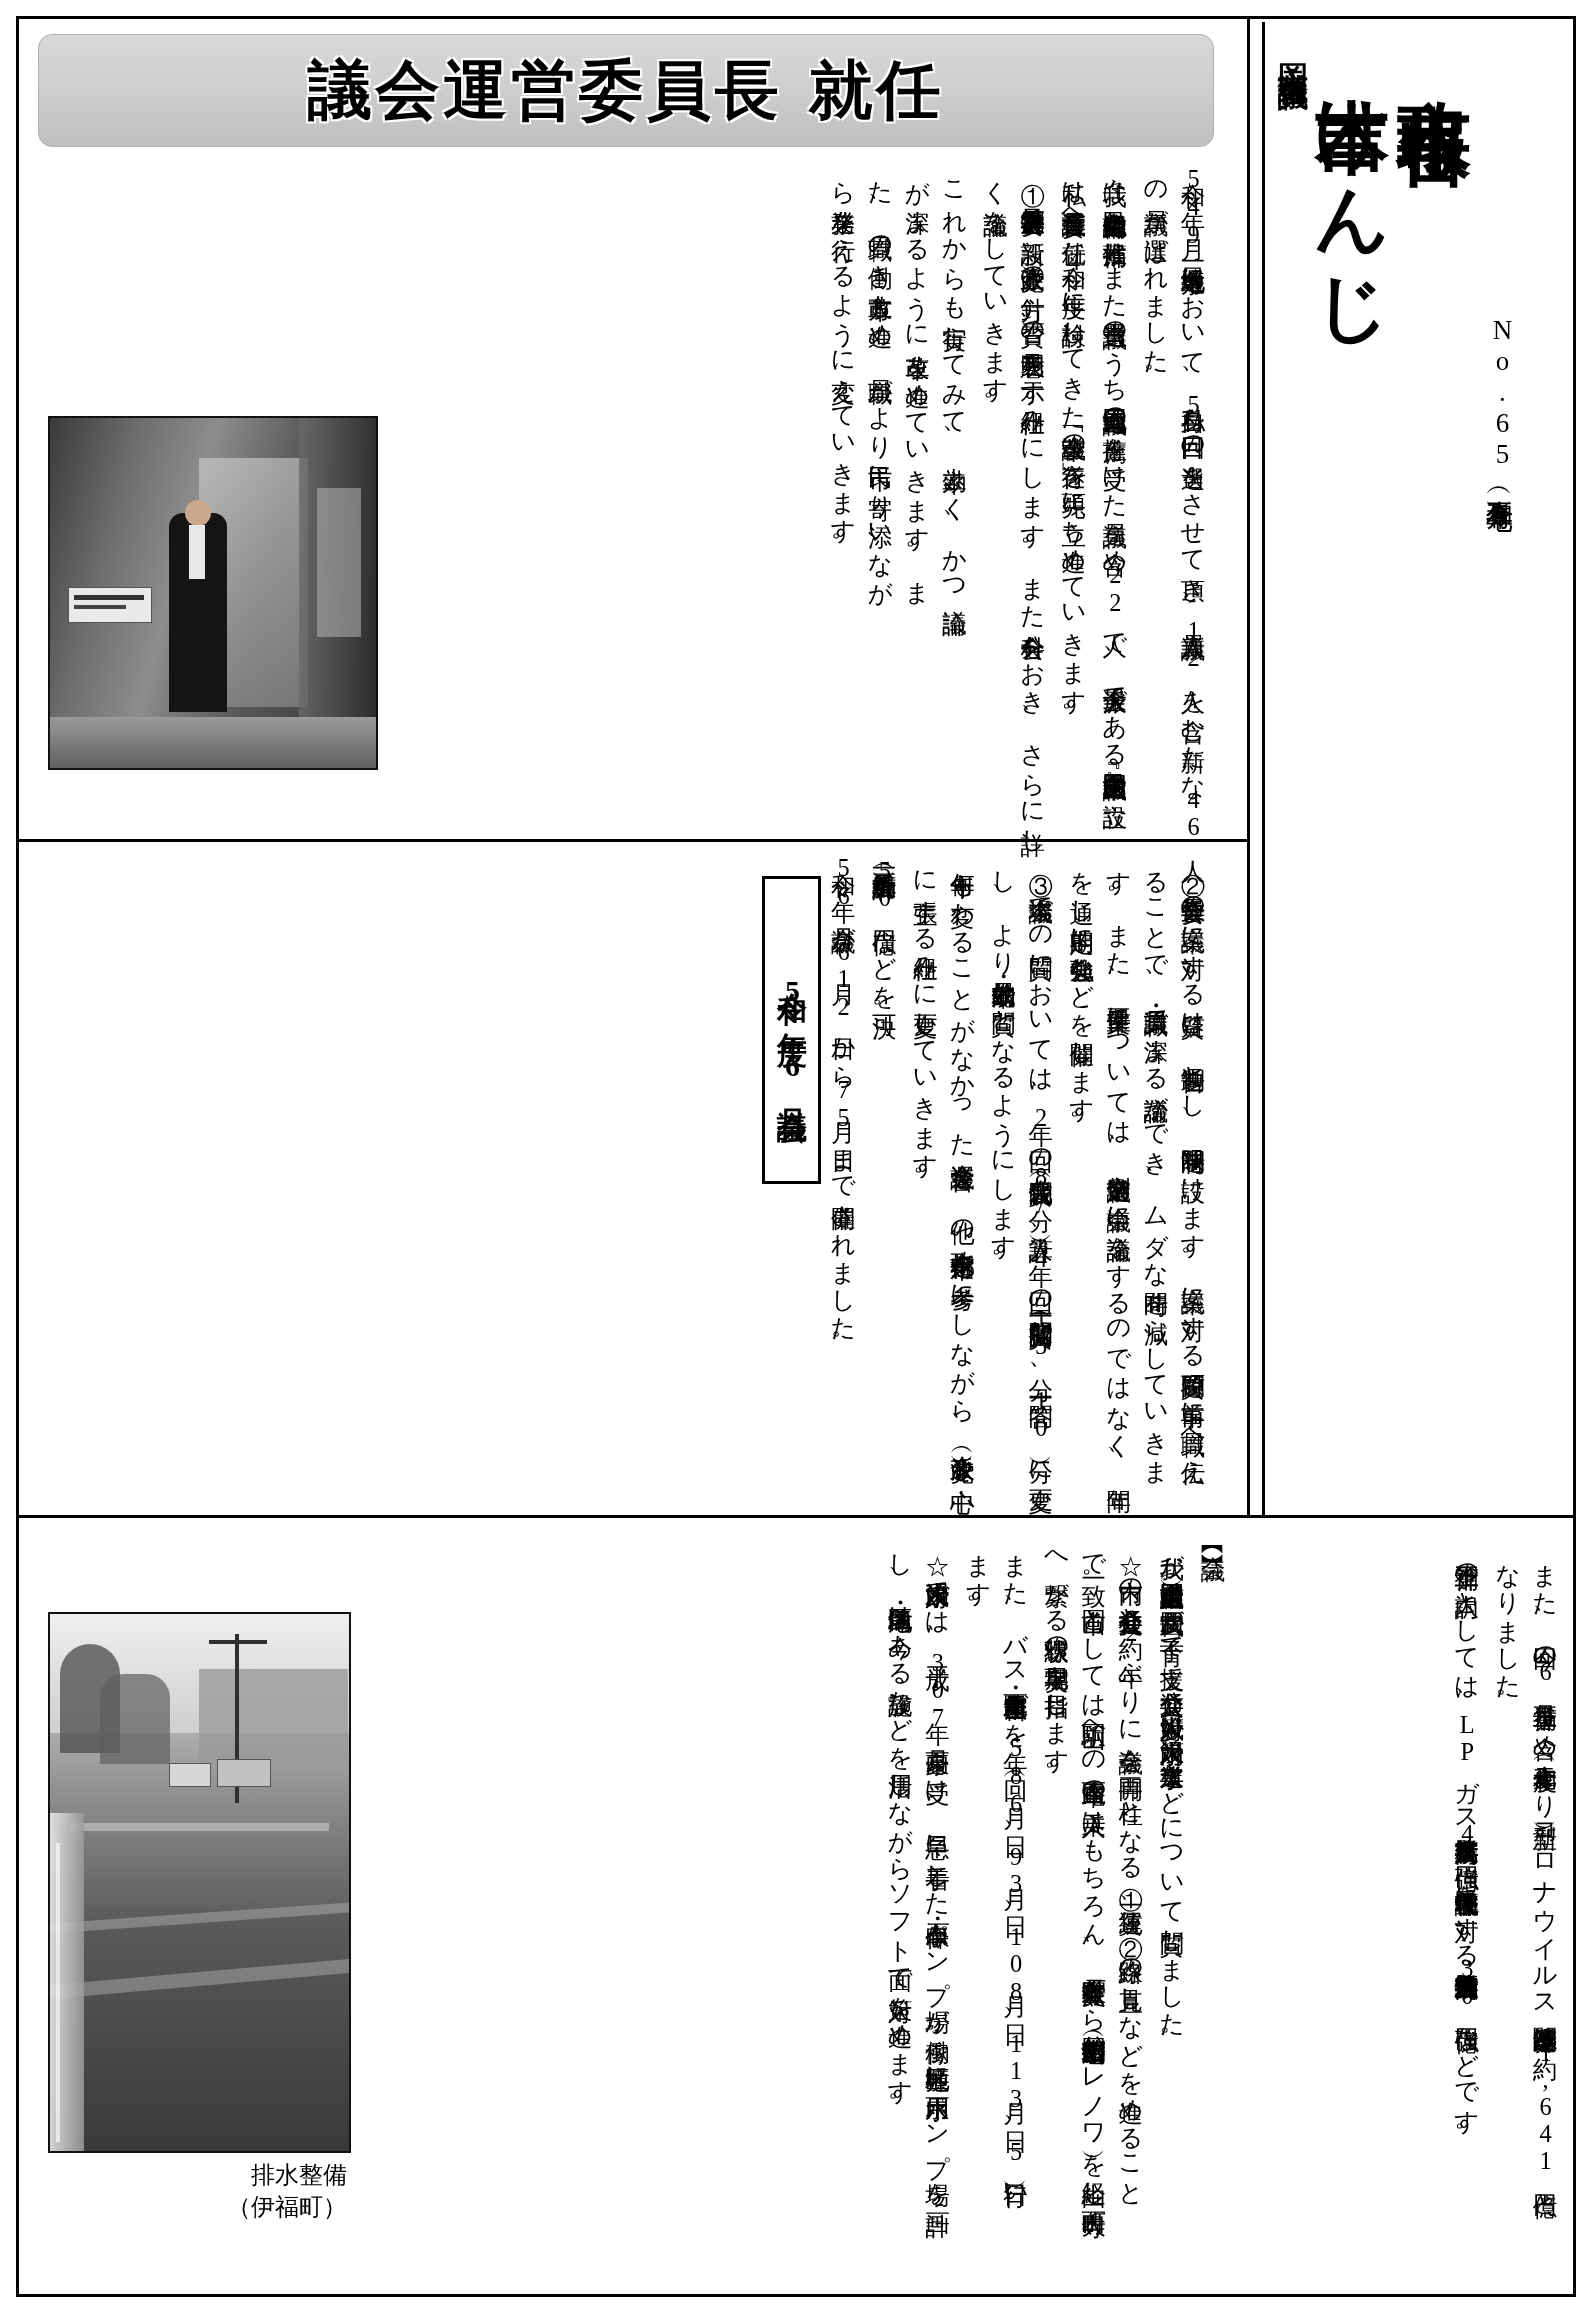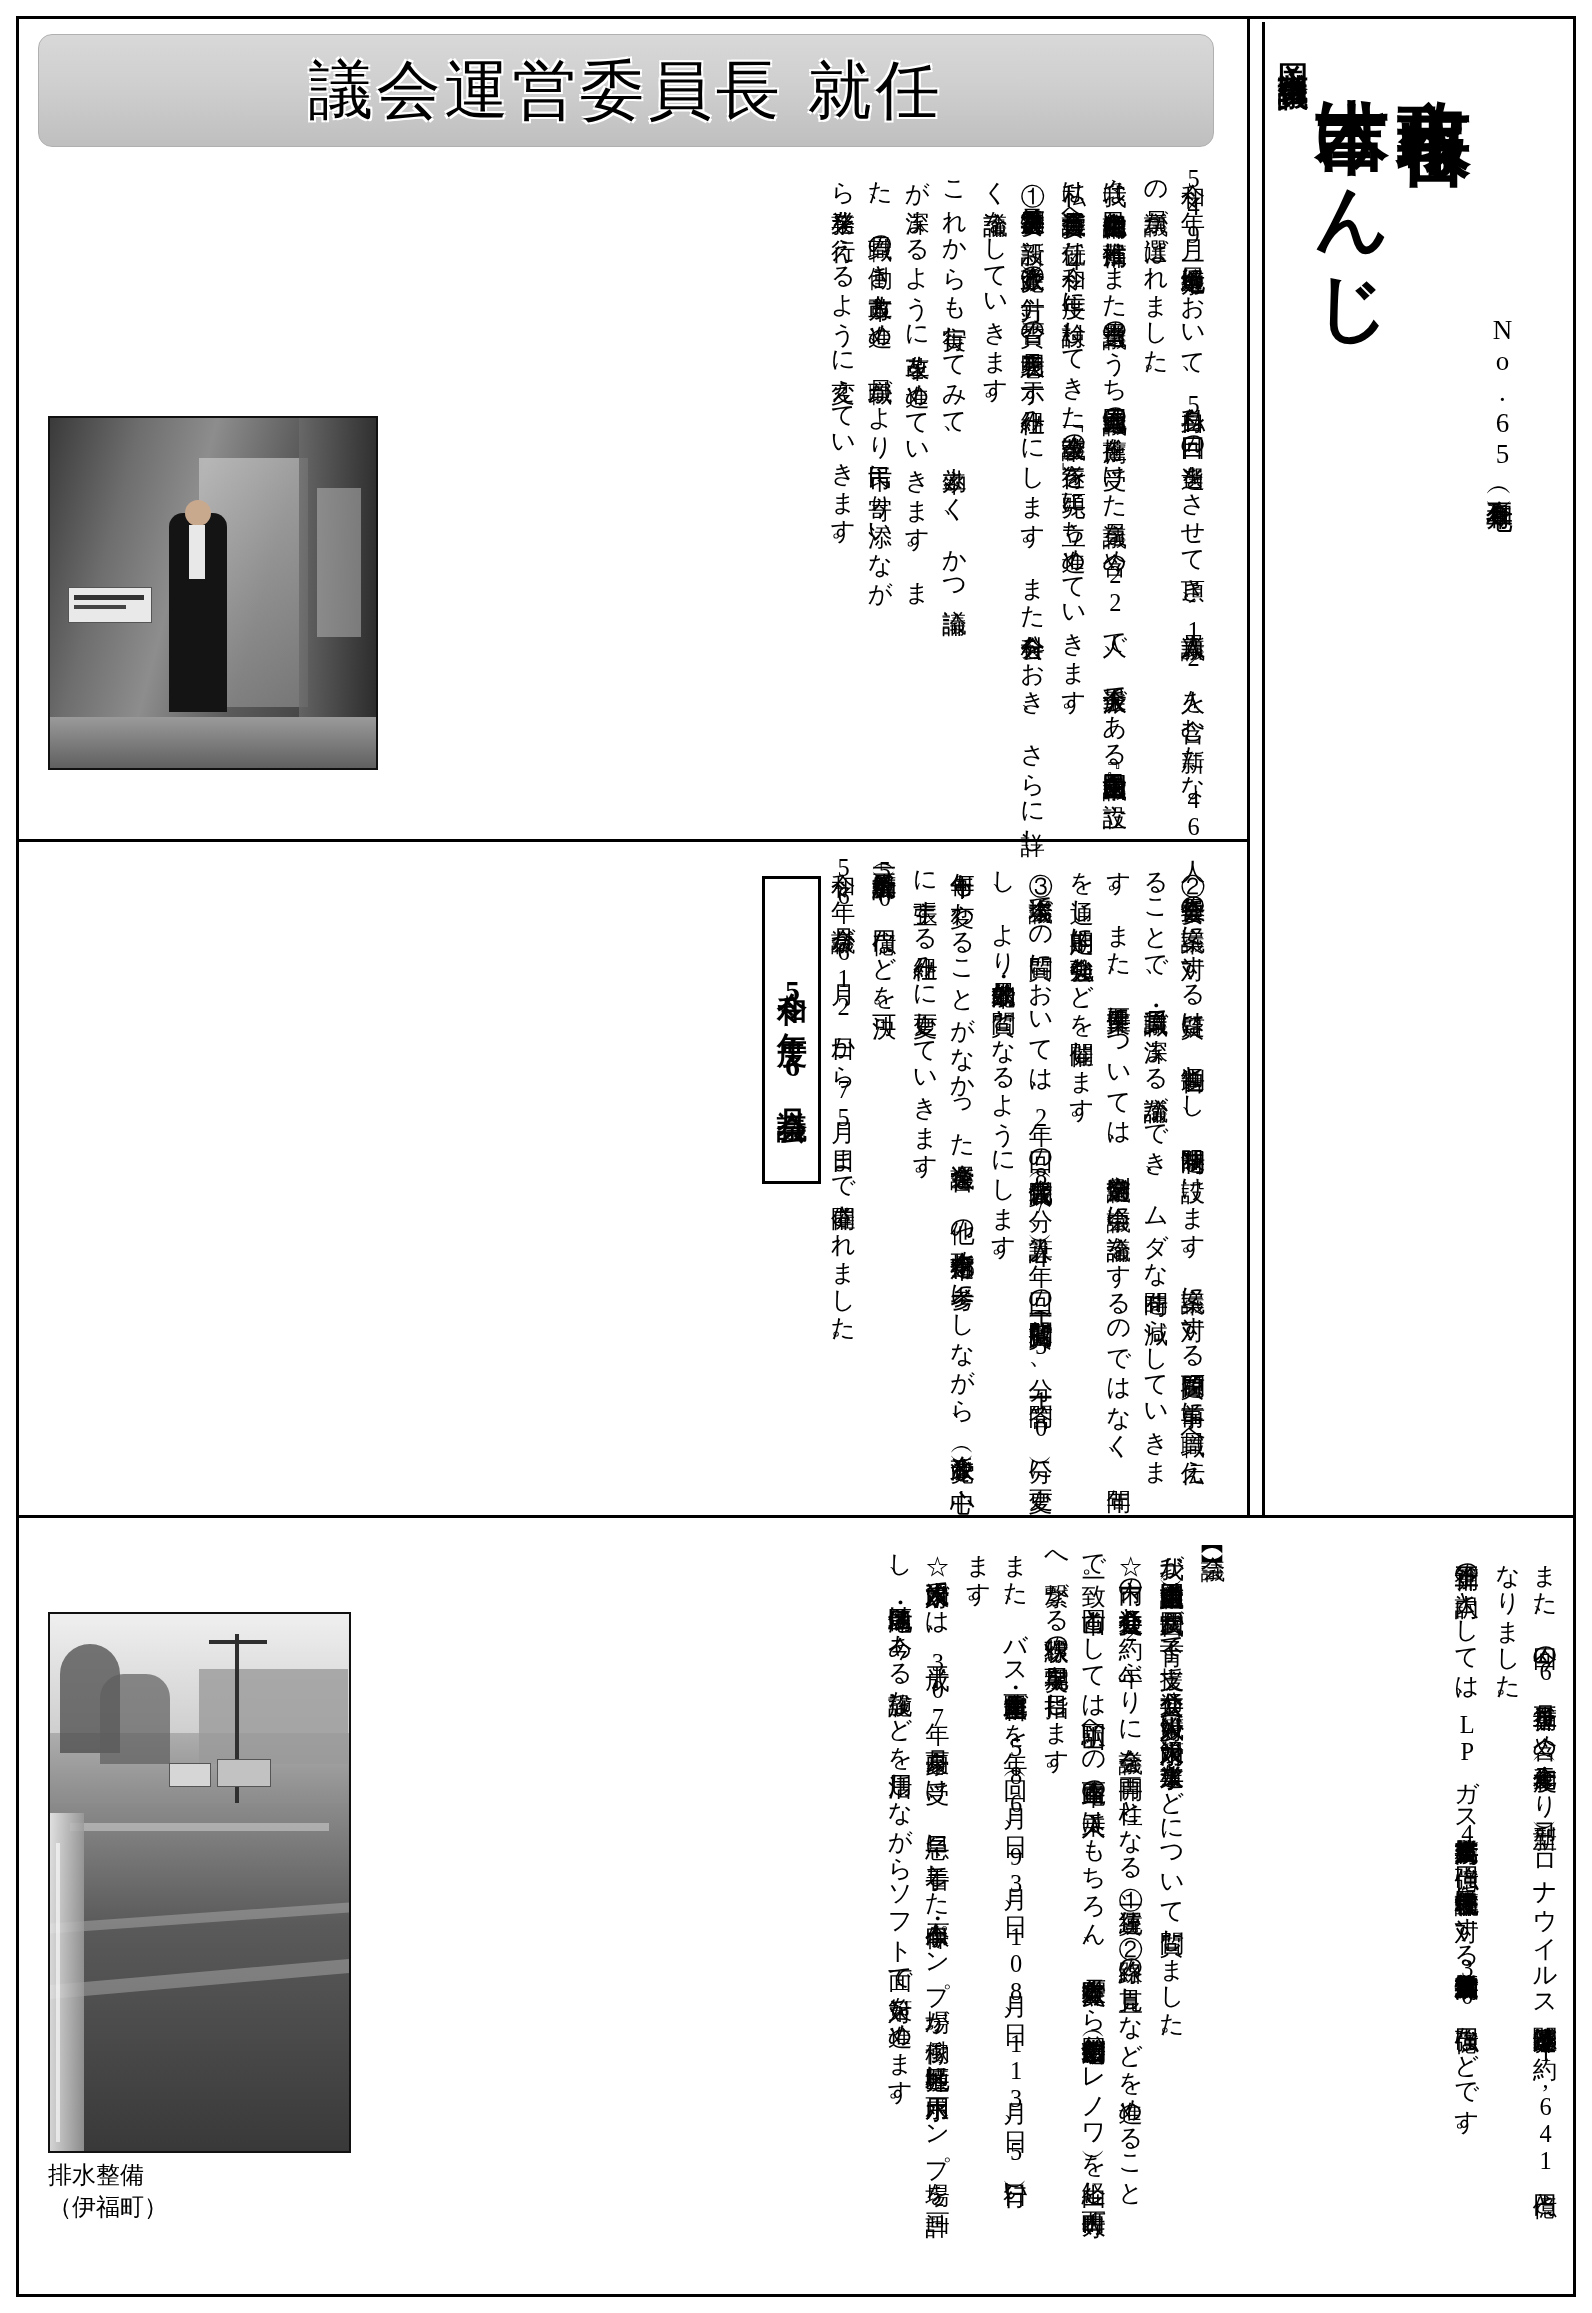--- a/index.html
+++ b/index.html
@@ -92,21 +92,21 @@
     height: 111px;
     background: linear-gradient(180deg,#d8d8d8 0%, #cfcfcf 45%, #bfbfbf 100%);
     border-radius: 14px;
     border: 1px solid #b0b0b0;
     display: flex;
     align-items: center;
     justify-content: center;
   }
   #banner .txt {
     font-size: 64px;
-    font-weight: normal;
+    font-weight: bold;
     letter-spacing: 0.06em;
     color: #000;
     text-shadow:
       2px 2px 0 #fff,
       -2px -2px 0 #fff,
       2px -2px 0 #fff,
       -2px 2px 0 #fff;
     font-family: "DejaVu Serif","Liberation Serif",serif;
   }
 
@@ -215,21 +215,21 @@
     height: 537px;
     border: 2px solid #111;
     background: #5d5d5d;
     overflow: hidden;
   }
   #photo2-cap {
     position: absolute;
     left: 48px;
     top: 2159px;
     width: 299px;
-    text-align: left;
+    text-align: right;
     font-size: 24px;
     line-height: 1.35;
   }
 
   
   .ph-inner { position:absolute; }
 </style>
 </head>
 <body>
 

